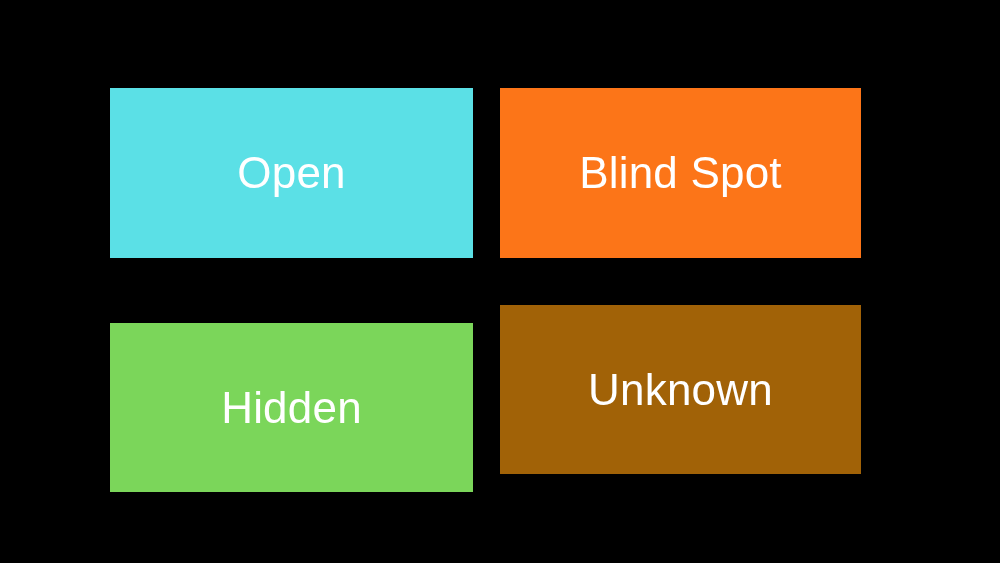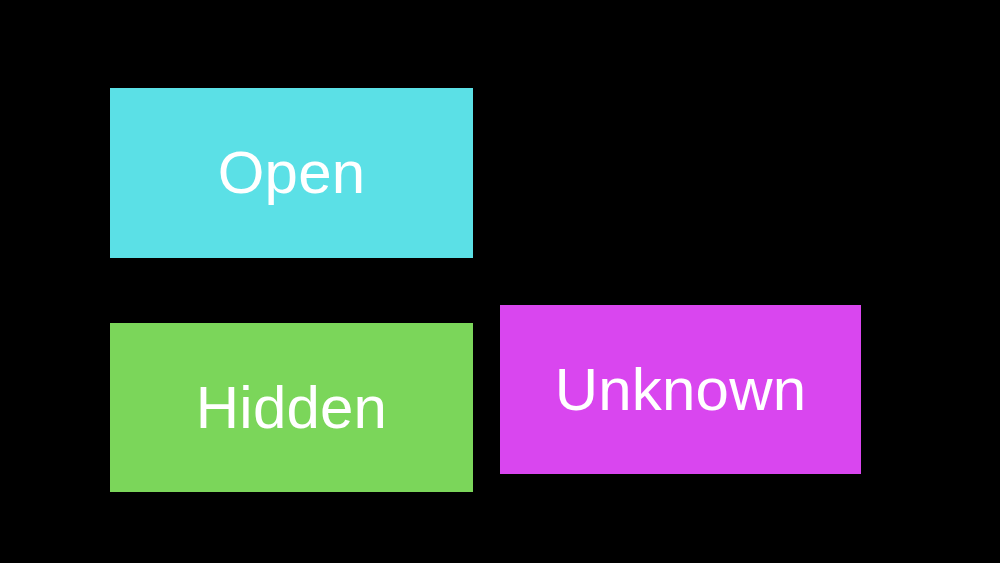--- a/index.html
+++ b/index.html
@@ -26,21 +26,21 @@
     display: flex;
     align-items: center;
     justify-content: center;
     box-sizing: border-box;
   }
 
   .quadrant-label {
     color: #ffffff;
     font-family: "Liberation Sans", sans-serif;
     font-weight: 400;
-    font-size: 60px;
+    font-size: 44px;
     line-height: 1;
     letter-spacing: 0.2px;
     white-space: nowrap;
     user-select: none;
   }
 
   
   #q-open        { left: 110px; top: 88px;  width: 363px; height: 170px; }
   #q-blind-spot  { left: 500px; top: 88px;  width: 361px; height: 170px; }
   #q-hidden      { left: 110px; top: 305px; width: 363px; height: 169px; margin-top: 18px; }
@@ -48,22 +48,25 @@
 </style>
 </head>
 <body style="background: rgb(0, 0, 0);">
 
 <div id="johari-canvas" style="background: rgb(0, 0, 0);">
 
   <div class="quadrant" id="q-open" style="background-color: rgb(91, 224, 230);">
     <span class="quadrant-label" style="color: rgb(255, 255, 255);">Open</span>
   </div>
 
+  <div class="quadrant" id="q-blind-spot" style="background-color: rgb(252, 117, 24);">
+    <span class="quadrant-label" style="color: rgb(255, 255, 255);">Blind Spot</span>
+  </div>
 
   <div class="quadrant" id="q-hidden" style="background-color: rgb(123, 214, 90);">
     <span class="quadrant-label" style="color: rgb(255, 255, 255);">Hidden</span>
   </div>
 
-  <div class="quadrant" id="q-unknown" style="background-color: #d946ef;">
+  <div class="quadrant" id="q-unknown" style="background-color: #a16207;">
     <span class="quadrant-label" style="color: rgb(255, 255, 255);">Unknown</span>
   </div>
 
 </div>
 
 </body></html>

